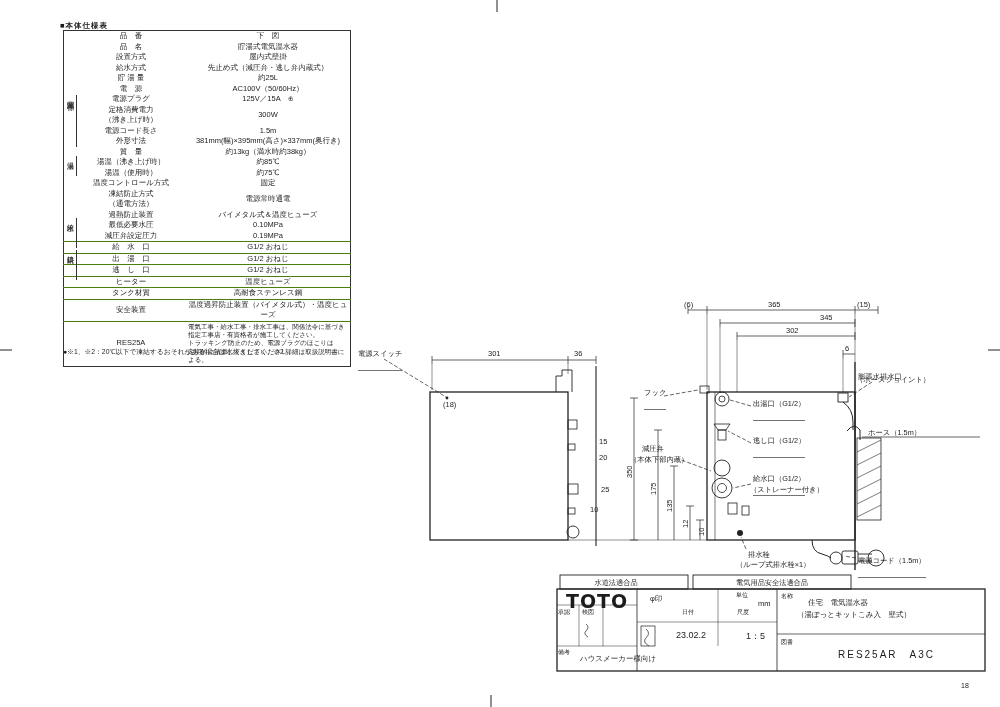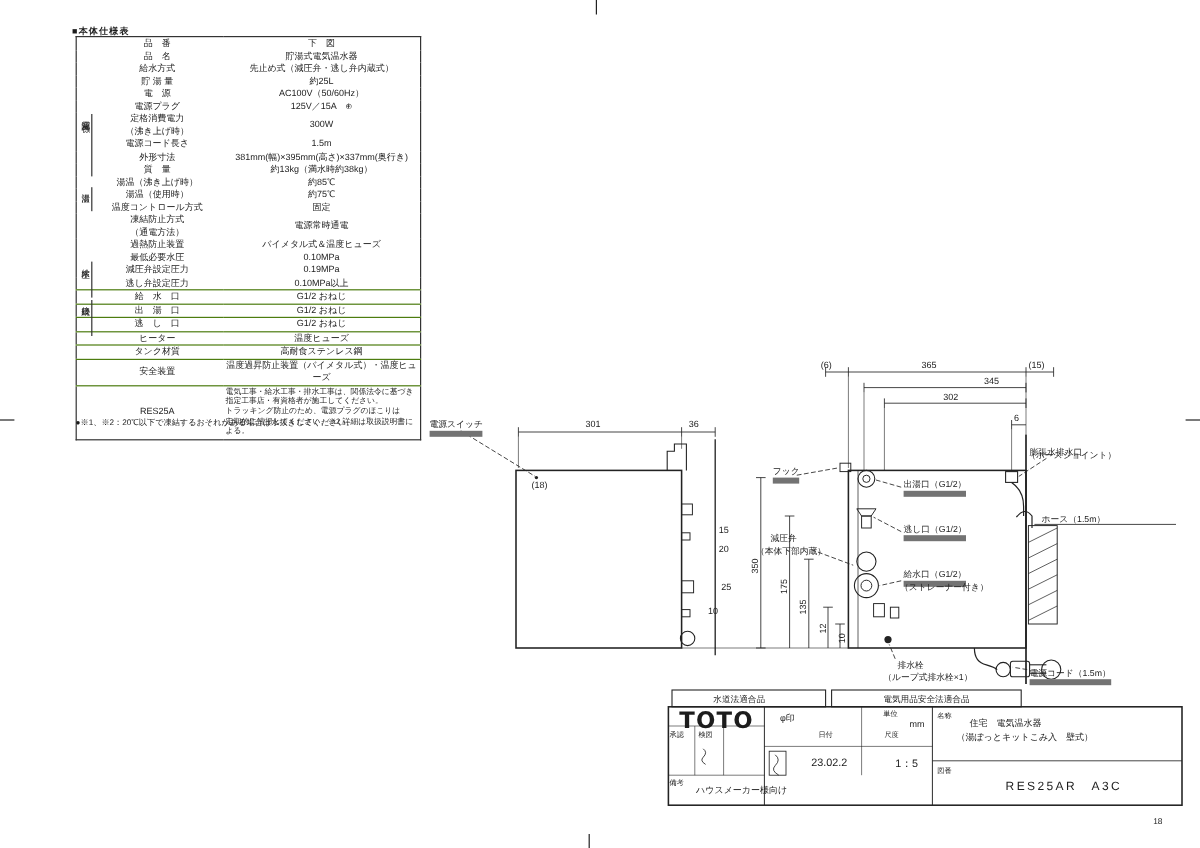--- a/index.html
+++ b/index.html
@@ -13,21 +13,21 @@
   #spec-rows table{border-collapse:collapse;width:288px;border:1px solid #333;table-layout:fixed;}
   #spec-rows td{font-size:7.5px;line-height:10.5px;text-align:center;padding:0 2px;vertical-align:middle;}
   #spec-rows td.l{width:106px;padding-left:14px;}
   #spec-rows tr.bordered td{border-top:1px solid #4d7c0f;}
   #spec-rows tr.note td.v div{font-size:6.5px;line-height:8.4px;text-align:left;}
   #spec-rows tr.note td{padding-top:1px;padding-bottom:1px;}
   .grp{position:absolute;writing-mode:vertical-rl;font-size:7px;letter-spacing:1px;
        border-right:1px solid #333;padding-right:1px;}
   .footnote{left:63px;top:347px;font-size:6.8px;}
   
-  .dlabel{font-size:7.3px;border-bottom:5px solid #737373;padding-bottom:0;}
+  .dlabel{font-size:7.3px;border-bottom:1px solid #737373;padding-bottom:11px;}
   .dlabel2{font-size:7.3px;}
   .dim{font-size:7.5px;}
   .dimv{font-size:7.5px;transform:rotate(-90deg);transform-origin:left top;}
   
   .tb-tab{font-size:7.2px;text-align:center;}
   .tb-tiny{font-size:6px;}
   .tb-small{font-size:7.5px;}
   .tb-logo{font-size:19px;font-weight:900;letter-spacing:1px;font-family:"DejaVu Sans",sans-serif;}
   .tb-zuban{font-size:10px;letter-spacing:2px;}
   .pageno{font-size:7px;}
@@ -188,20 +188,28 @@
           <tr class="">
             <td class="l">
               <div>品　名</div>
             </td>
             <td class="v">
               <div>貯湯式電気温水器</div>
             </td>
           </tr>
           <tr class="">
             <td class="l">
+              <div>設置方式</div>
+            </td>
+            <td class="v">
+              <div>屋内式壁掛</div>
+            </td>
+          </tr>
+          <tr class="">
+            <td class="l">
               <div>給水方式</div>
             </td>
             <td class="v">
               <div>先止め式（減圧弁・逃し弁内蔵式）</div>
             </td>
           </tr>
           <tr class="">
             <td class="l">
               <div>貯 湯 量</div>
             </td>
@@ -306,28 +314,20 @@
             <td class="v">
               <div>0.10MPa</div>
             </td>
           </tr>
           <tr class="">
             <td class="l">
               <div>減圧弁設定圧力</div>
             </td>
             <td class="v">
               <div>0.19MPa</div>
-            </td>
-          </tr>
-          <tr class="">
-            <td class="l">
-              <div>逃し弁設定圧力</div>
-            </td>
-            <td class="v">
-              <div>0.10MPa以上</div>
             </td>
           </tr>
           <tr class="bordered">
             <td class="l">
               <div>給　水　口</div>
             </td>
             <td class="v">
               <div>G1/2 おねじ</div>
             </td>
           </tr>

